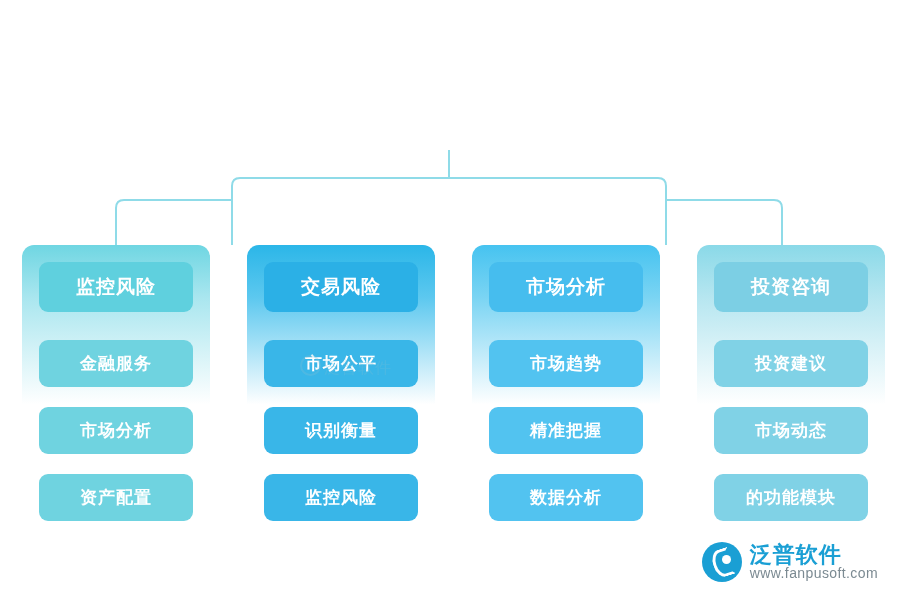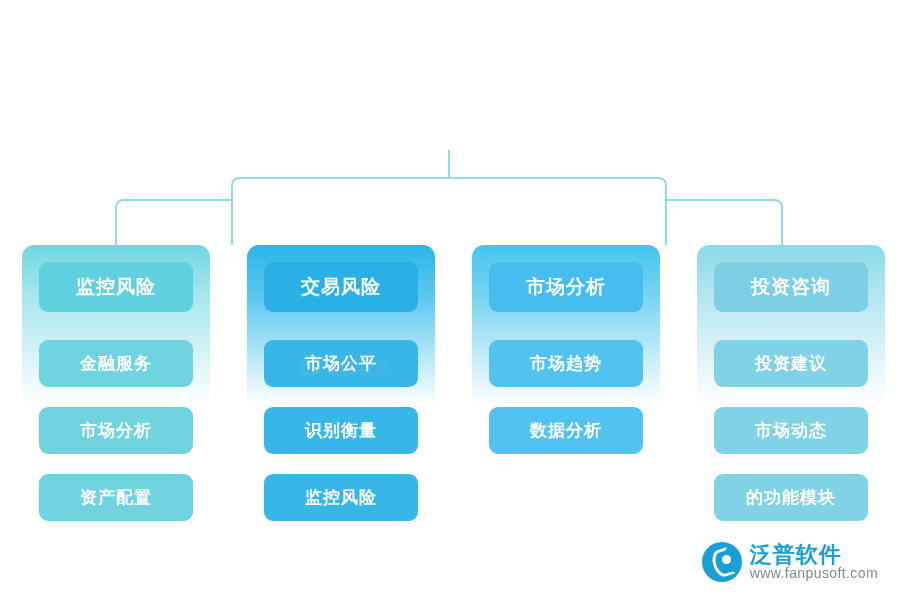--- a/index.html
+++ b/index.html
@@ -217,20 +217,21 @@
   <div class="column col-1">
     <div class="chip head">交易风险</div>
     <div class="chip sub">市场公平</div>
     <div class="chip sub">识别衡量</div>
     <div class="chip sub">监控风险</div>
   </div>
 
   <div class="column col-2">
     <div class="chip head">市场分析</div>
     <div class="chip sub">市场趋势</div>
+    <div class="chip sub">精准把握</div>
     <div class="chip sub">数据分析</div>
   </div>
 
   <div class="column col-3">
     <div class="chip head">投资咨询</div>
     <div class="chip sub">投资建议</div>
     <div class="chip sub">市场动态</div>
     <div class="chip sub">的功能模块</div>
   </div>
 

